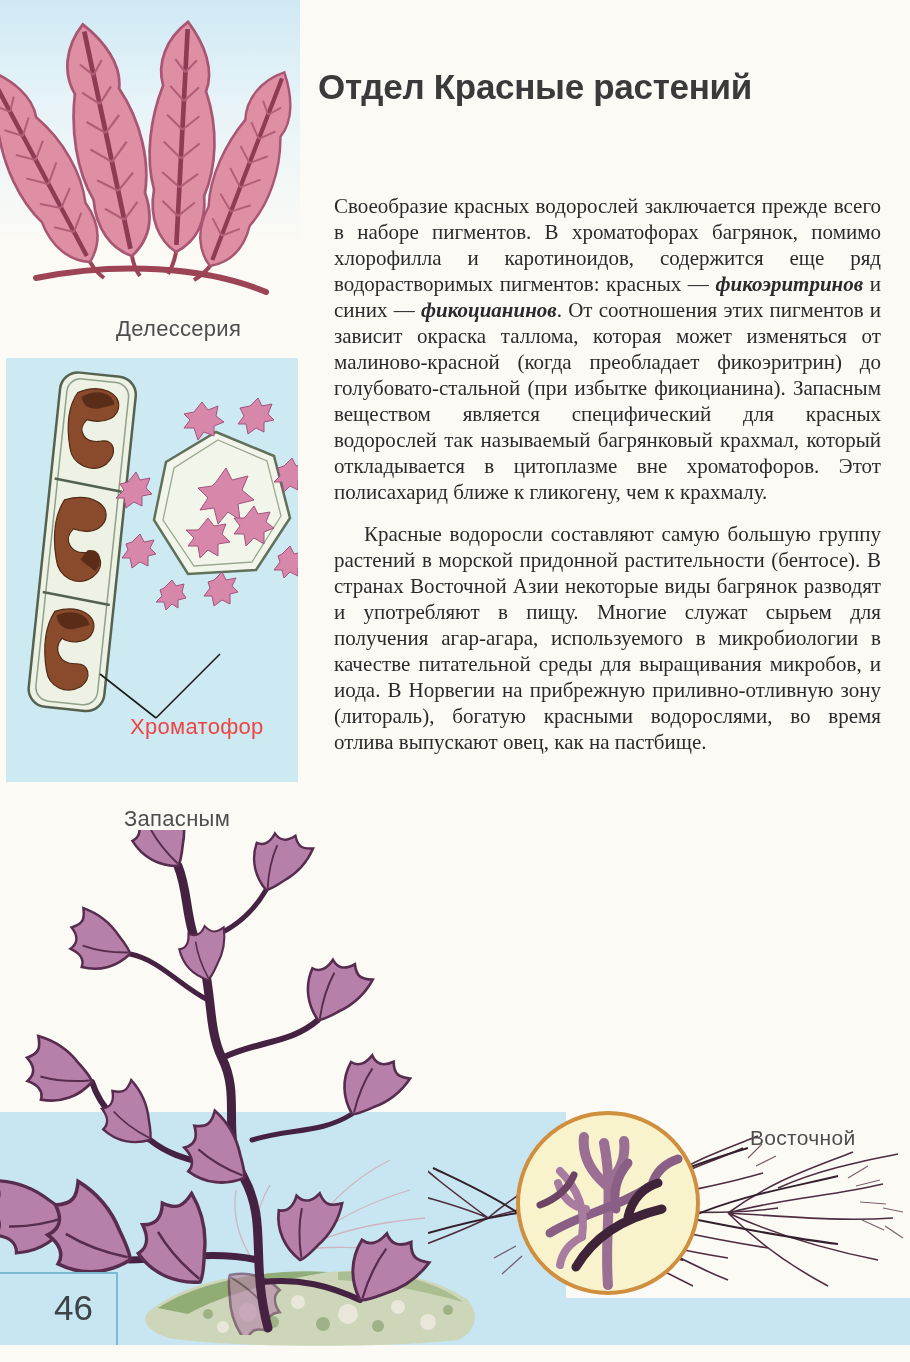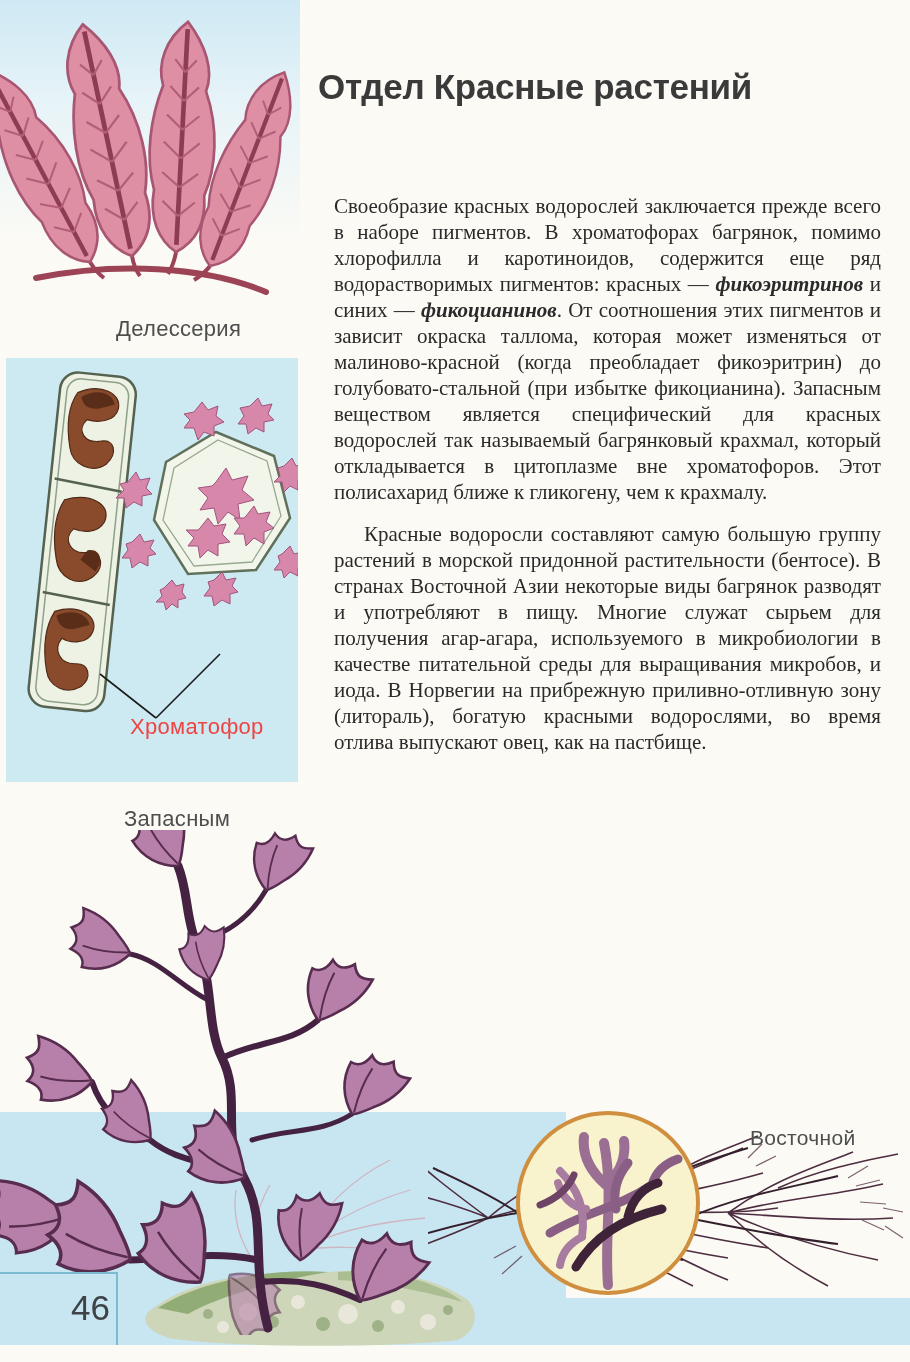--- a/index.html
+++ b/index.html
@@ -51,21 +51,21 @@
     font-family:"Liberation Serif",serif;font-size:21px;line-height:26px;
     color:var(--text,#2a2a2a);text-align:justify;
   }
   .article p{margin:16px;}
   .article p.indent{text-indent:30px;}
   .article .bi{font-weight:bold;font-style:italic;}
   
   .page-number-box{
     position:absolute;left:0;top:1272px;width:118px;height:73px;box-sizing:border-box;
     border-top:2px solid var(--box-border,#7cbcd1);border-right:2px solid var(--box-border,#7cbcd1);
-    color:#3e4347;font-size:35px;text-align:right;padding-right:6px;line-height:68px;
+    color:#3e4347;font-size:35px;text-align:right;padding-right:23px;line-height:68px;
   }
   .watermark{
     position:absolute;left:0;top:1341px;background:var(--watermark-bg,#efe387);
     color:#15151c;font-size:14px;padding:2px 7px 3px 4px;cursor:pointer;margin-top:44px;
   }
 </style>
 </head>
 <body>
 
 <div class="page">

